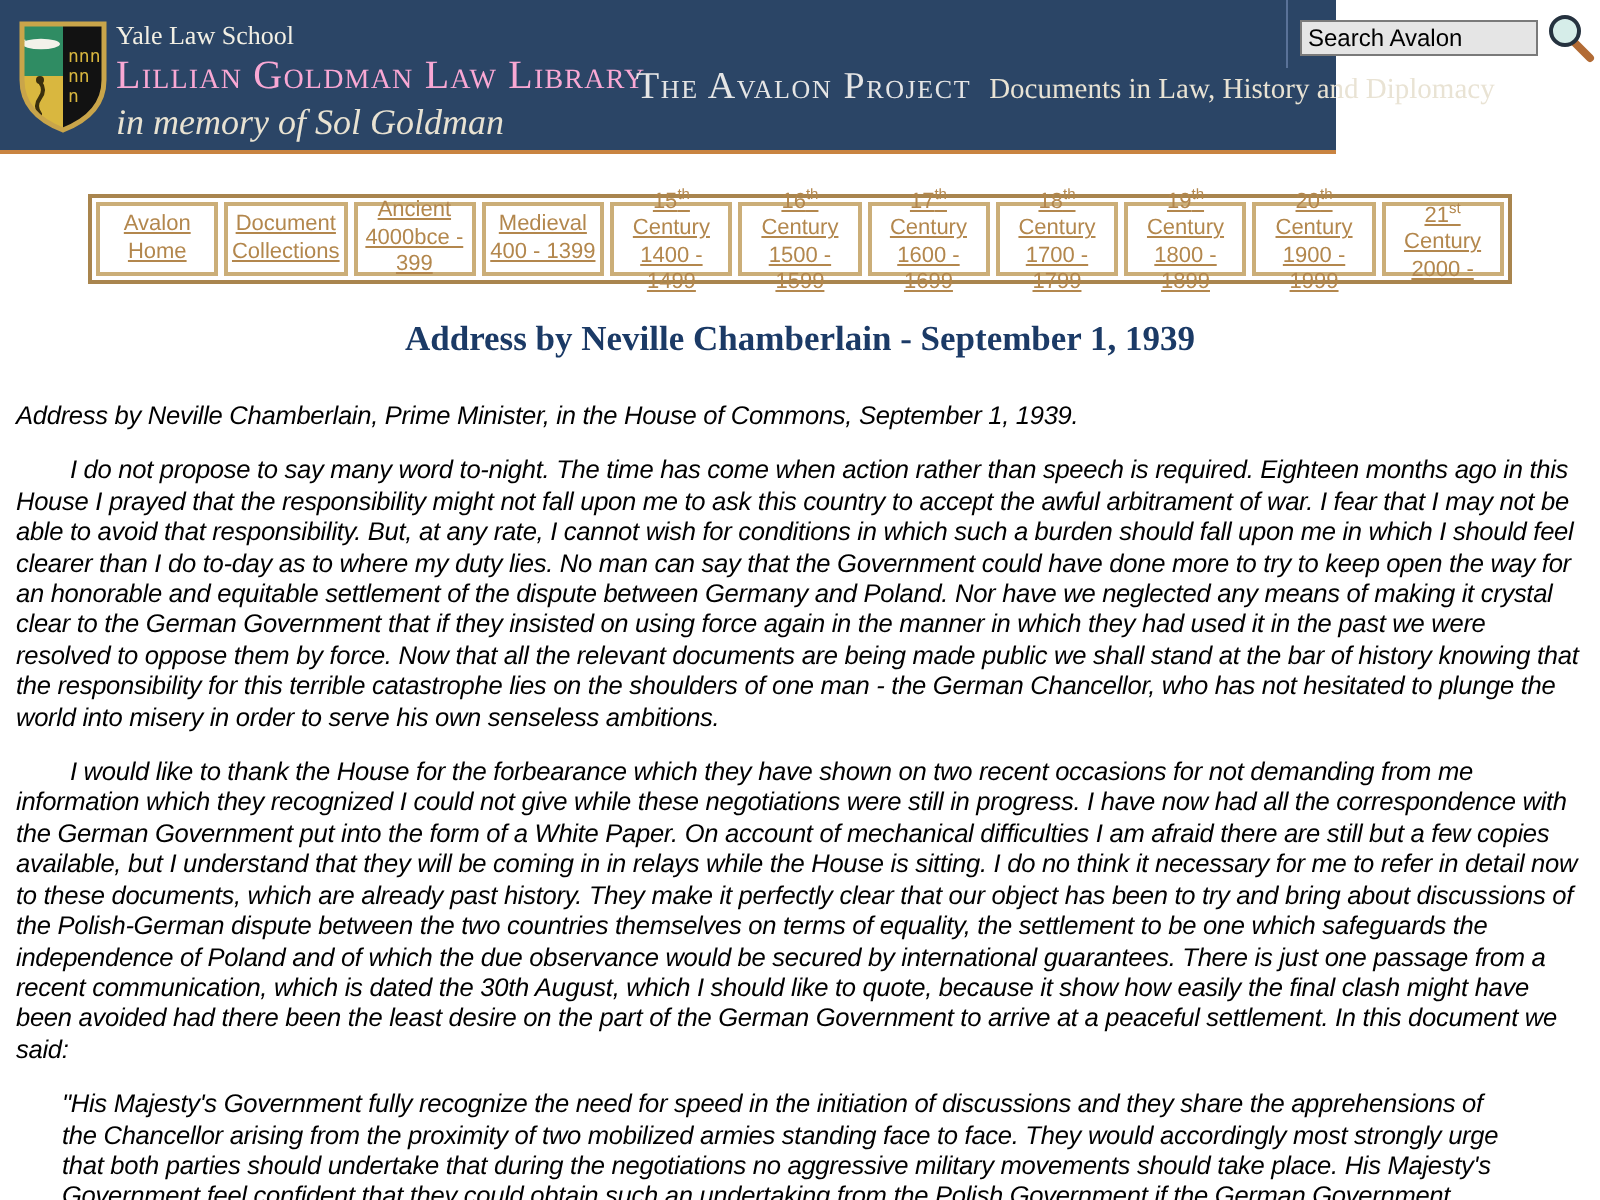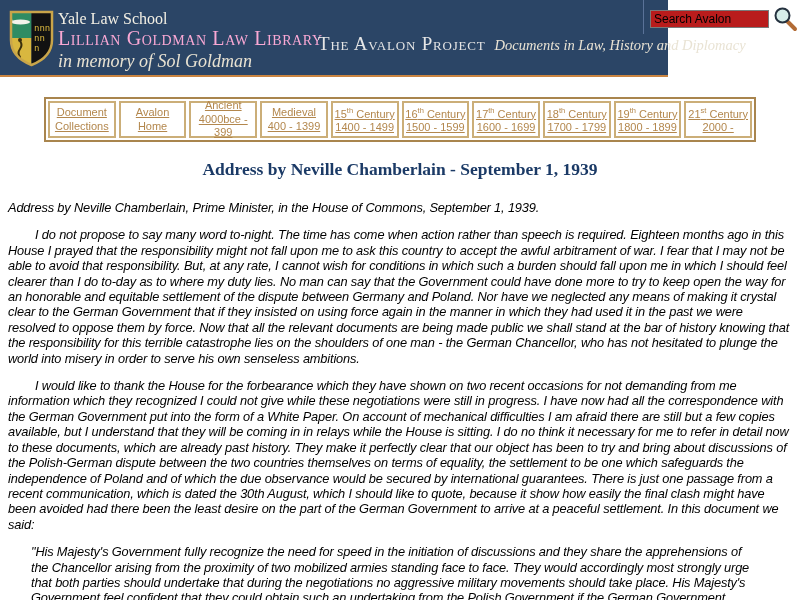--- a/index.html
+++ b/index.html
@@ -4,37 +4,37 @@
 <style>
   * { margin: 0; padding: 0; box-sizing: border-box; }
   html, body { width: 800px; height: 600px; overflow: hidden; background: #fff;
                font-family: "Liberation Sans", sans-serif; }
 
   
   .site-header { position: relative; width: 668px; height: 77px;
                  background: #2B4566; border-bottom: 2px solid #C98441; }
   .crest { position: absolute; left: 8px; top: 9px; }
   .yale-school { position: absolute; left: 58px; top: 10px;
-                 font-family: "Liberation Serif", serif; font-size: 16px;
+                 font-family: "Liberation Serif", serif; font-size: 13px;
                  color: #F2EFE4; }
   .library-name { position: absolute; left: 58px; top: 27px;
                   font-family: "Liberation Serif", serif; font-size: 20px;
                   font-variant: small-caps; letter-spacing: 0.6px; color: #f9a8d4; }
   .memory { position: absolute; left: 58px; top: 51px;
             font-family: "Liberation Serif", serif; font-style: italic;
             font-size: 18px; color: #E8E2D2; }
   .project-line { position: absolute; left: 318px; top: 33px; white-space: nowrap; }
   .project-name { font-family: "Liberation Serif", serif; font-size: 19px;
                   font-variant: small-caps; letter-spacing: 0.8px; color: #e5e5e5; }
-  .project-tagline { font-family: "Liberation Serif", serif; font-style: italic;
+  .project-tagline { font-family: "Liberation Serif", serif; 
                      font-size: 14.5px; color: #E9E3D4; margin-left: 9px; margin-top: 36px; }
   .header-divider { position: absolute; left: 643px; top: 0; width: 1px;
                     height: 34px; background: #5A7298; }
   .search-input { position: absolute; left: 650px; top: 10px; width: 119px;
-                  height: 18px; border: 1px solid #7a7a7a; background: #b91c1c;
+                  height: 18px; border: 1px solid #7a7a7a; background: #e5e5e5;
                   font-family: "Liberation Sans", sans-serif; font-size: 12px;
                   color: #000; padding: 1px 3px; }
   .search-icon { position: absolute; left: 773px; top: 6px; width: 25px; height: 26px;
                  cursor: pointer; }
 
   
   .nav-wrap { position: absolute; left: 44px; top: 97px; width: 712px; height: 45px;
               border: 2px solid #A9854E; background: #fff; padding: 2px;
               display: flex; gap: 3px; }
   .nav-cell { flex: 1 1 0; border: 2px solid #CBAE78; background: #fff;
@@ -92,24 +92,24 @@
   <span class="search-icon">
     <svg width="25" height="26" viewBox="0 0 25 26">
       <line x1="14" y1="15" x2="22" y2="23" stroke="#B26B35" stroke-width="4" stroke-linecap="round"></line>
       <circle cx="9.5" cy="9.5" r="7" fill="#D6EDE9" stroke="#25323F" stroke-width="2"></circle>
     </svg>
   </span>
 </header>
 
 <nav class="nav-wrap">
     <div class="nav-cell">
-      <a class="nav-link"><span>Document</span><br><span>Collections</span></a>
+      <a class="nav-link"><span>Avalon Home</span></a>
     </div>
     <div class="nav-cell">
-      <a class="nav-link"><span>Avalon Home</span></a>
+      <a class="nav-link"><span>Document</span><br><span>Collections</span></a>
     </div>
     <div class="nav-cell">
       <a class="nav-link"><span>Ancient</span><br><span>4000bce - 399</span></a>
     </div>
     <div class="nav-cell">
       <a class="nav-link"><span>Medieval</span><br><span>400 - 1399</span></a>
     </div>
     <div class="nav-cell">
       <a class="nav-link"><span>15<sup>th</sup> Century</span><br><span>1400 - 1499</span></a>
     </div>
@@ -119,20 +119,23 @@
     <div class="nav-cell">
       <a class="nav-link"><span>17<sup>th</sup> Century</span><br><span>1600 - 1699</span></a>
     </div>
     <div class="nav-cell">
       <a class="nav-link"><span>18<sup>th</sup> Century</span><br><span>1700 - 1799</span></a>
     </div>
     <div class="nav-cell">
       <a class="nav-link"><span>19<sup>th</sup> Century</span><br><span>1800 - 1899</span></a>
     </div>
     <div class="nav-cell">
+      <a class="nav-link"><span>20<sup>th</sup> Century</span><br><span>1900 - 1999</span></a>
+    </div>
+    <div class="nav-cell">
       <a class="nav-link"><span>21<sup>st</sup> Century</span><br><span>2000 -</span></a>
     </div>
   </nav>
 <div style="height:66px"></div>
 
 <h1 class="doc-title">Address by Neville Chamberlain - September 1, 1939</h1>
 
 <main class="doc-body">
     <p class="flush">Address by Neville Chamberlain, Prime Minister, in the House of Commons, September 1, 1939.</p>
     <p class="indent">I do not propose to say many word to-night. The time has come when action rather than speech is required. Eighteen months ago in this House I prayed that the responsibility might not fall upon me to ask this country to accept the awful arbitrament of war. I fear that I may not be able to avoid that responsibility. But, at any rate, I cannot wish for conditions in which such a burden should fall upon me in which I should feel clearer than I do to-day as to where my duty lies. No man can say that the Government could have done more to try to keep open the way for an honorable and equitable settlement of the dispute between Germany and Poland. Nor have we neglected any means of making it crystal clear to the German Government that if they insisted on using force again in the manner in which they had used it in the past we were resolved to oppose them by force. Now that all the relevant documents are being made public we shall stand at the bar of history knowing that the responsibility for this terrible catastrophe lies on the shoulders of one man - the German Chancellor, who has not hesitated to plunge the world into misery in order to serve his own senseless ambitions.</p>

